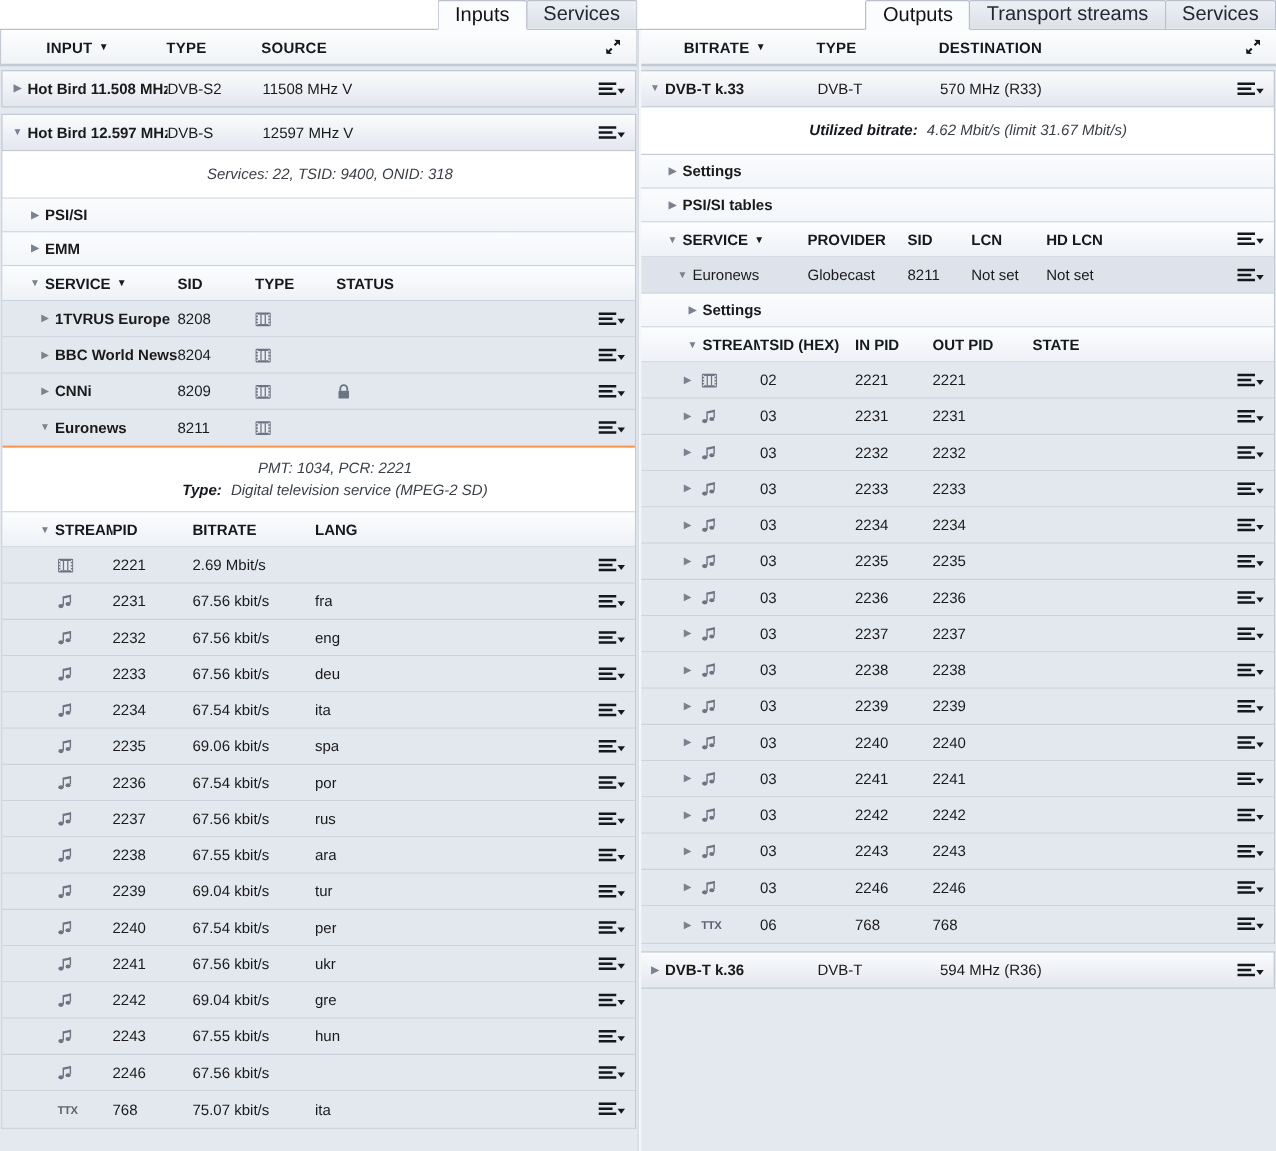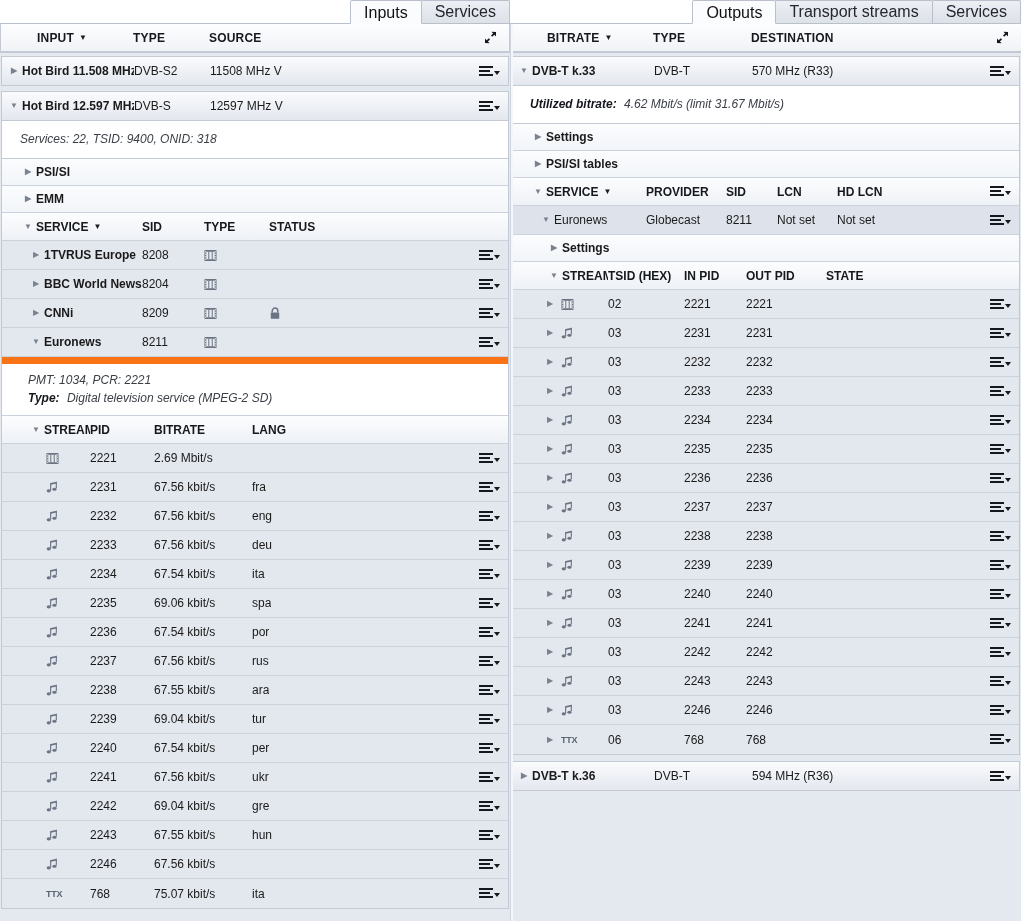--- a/index.html
+++ b/index.html
@@ -78,20 +78,21 @@
     font-weight: bold; font-size: 12px;
   }
 
   .detail {
     background:#ffffff; border-bottom:1px solid #ccd2db;
     padding: 8px 0 8px 0;
   }
   .detail .line {
     font-style: italic; font-size: 12px; color:#3a3f46;
     padding: 2px 0 2px 18px;
+    text-align: center;
   }
   .detail .line b { font-style: italic; color:#14171c; font-weight:bold; }
 
   .exp-node {
     height: 27px; display:flex; align-items:center;
     background: linear-gradient(to bottom,#fbfcfe,#f2f5f9);
     border-bottom: 1px solid #ccd2db;
     font-weight: bold; font-size:12px;
   }
 
@@ -403,21 +404,21 @@
           <div class="menu-btn">
             <span class="bars">
                 <i></i>
                 <i></i>
                 <i></i>
               </span>
               <span class="mcaret"></span>
           </div>
         </div>
 
-        <div class="detail" style="border-top:7px solid #f97316;padding:7px 0 8px 8px;">
+        <div class="detail" style="border-top:1px solid #f97316;padding:7px 0 8px 8px;">
           <div class="line">PMT: 1034, PCR: 2221</div>
           <div class="line">
             <b style="margin-right: 4px;">Type:</b>
             <span>Digital television service (MPEG-2 SD)</span>
           </div>
         </div>
 
         <div class="sub-hdr">
           <div class="c st-name" style="padding-left:26px;">
             <span class="tri">▼</span>

